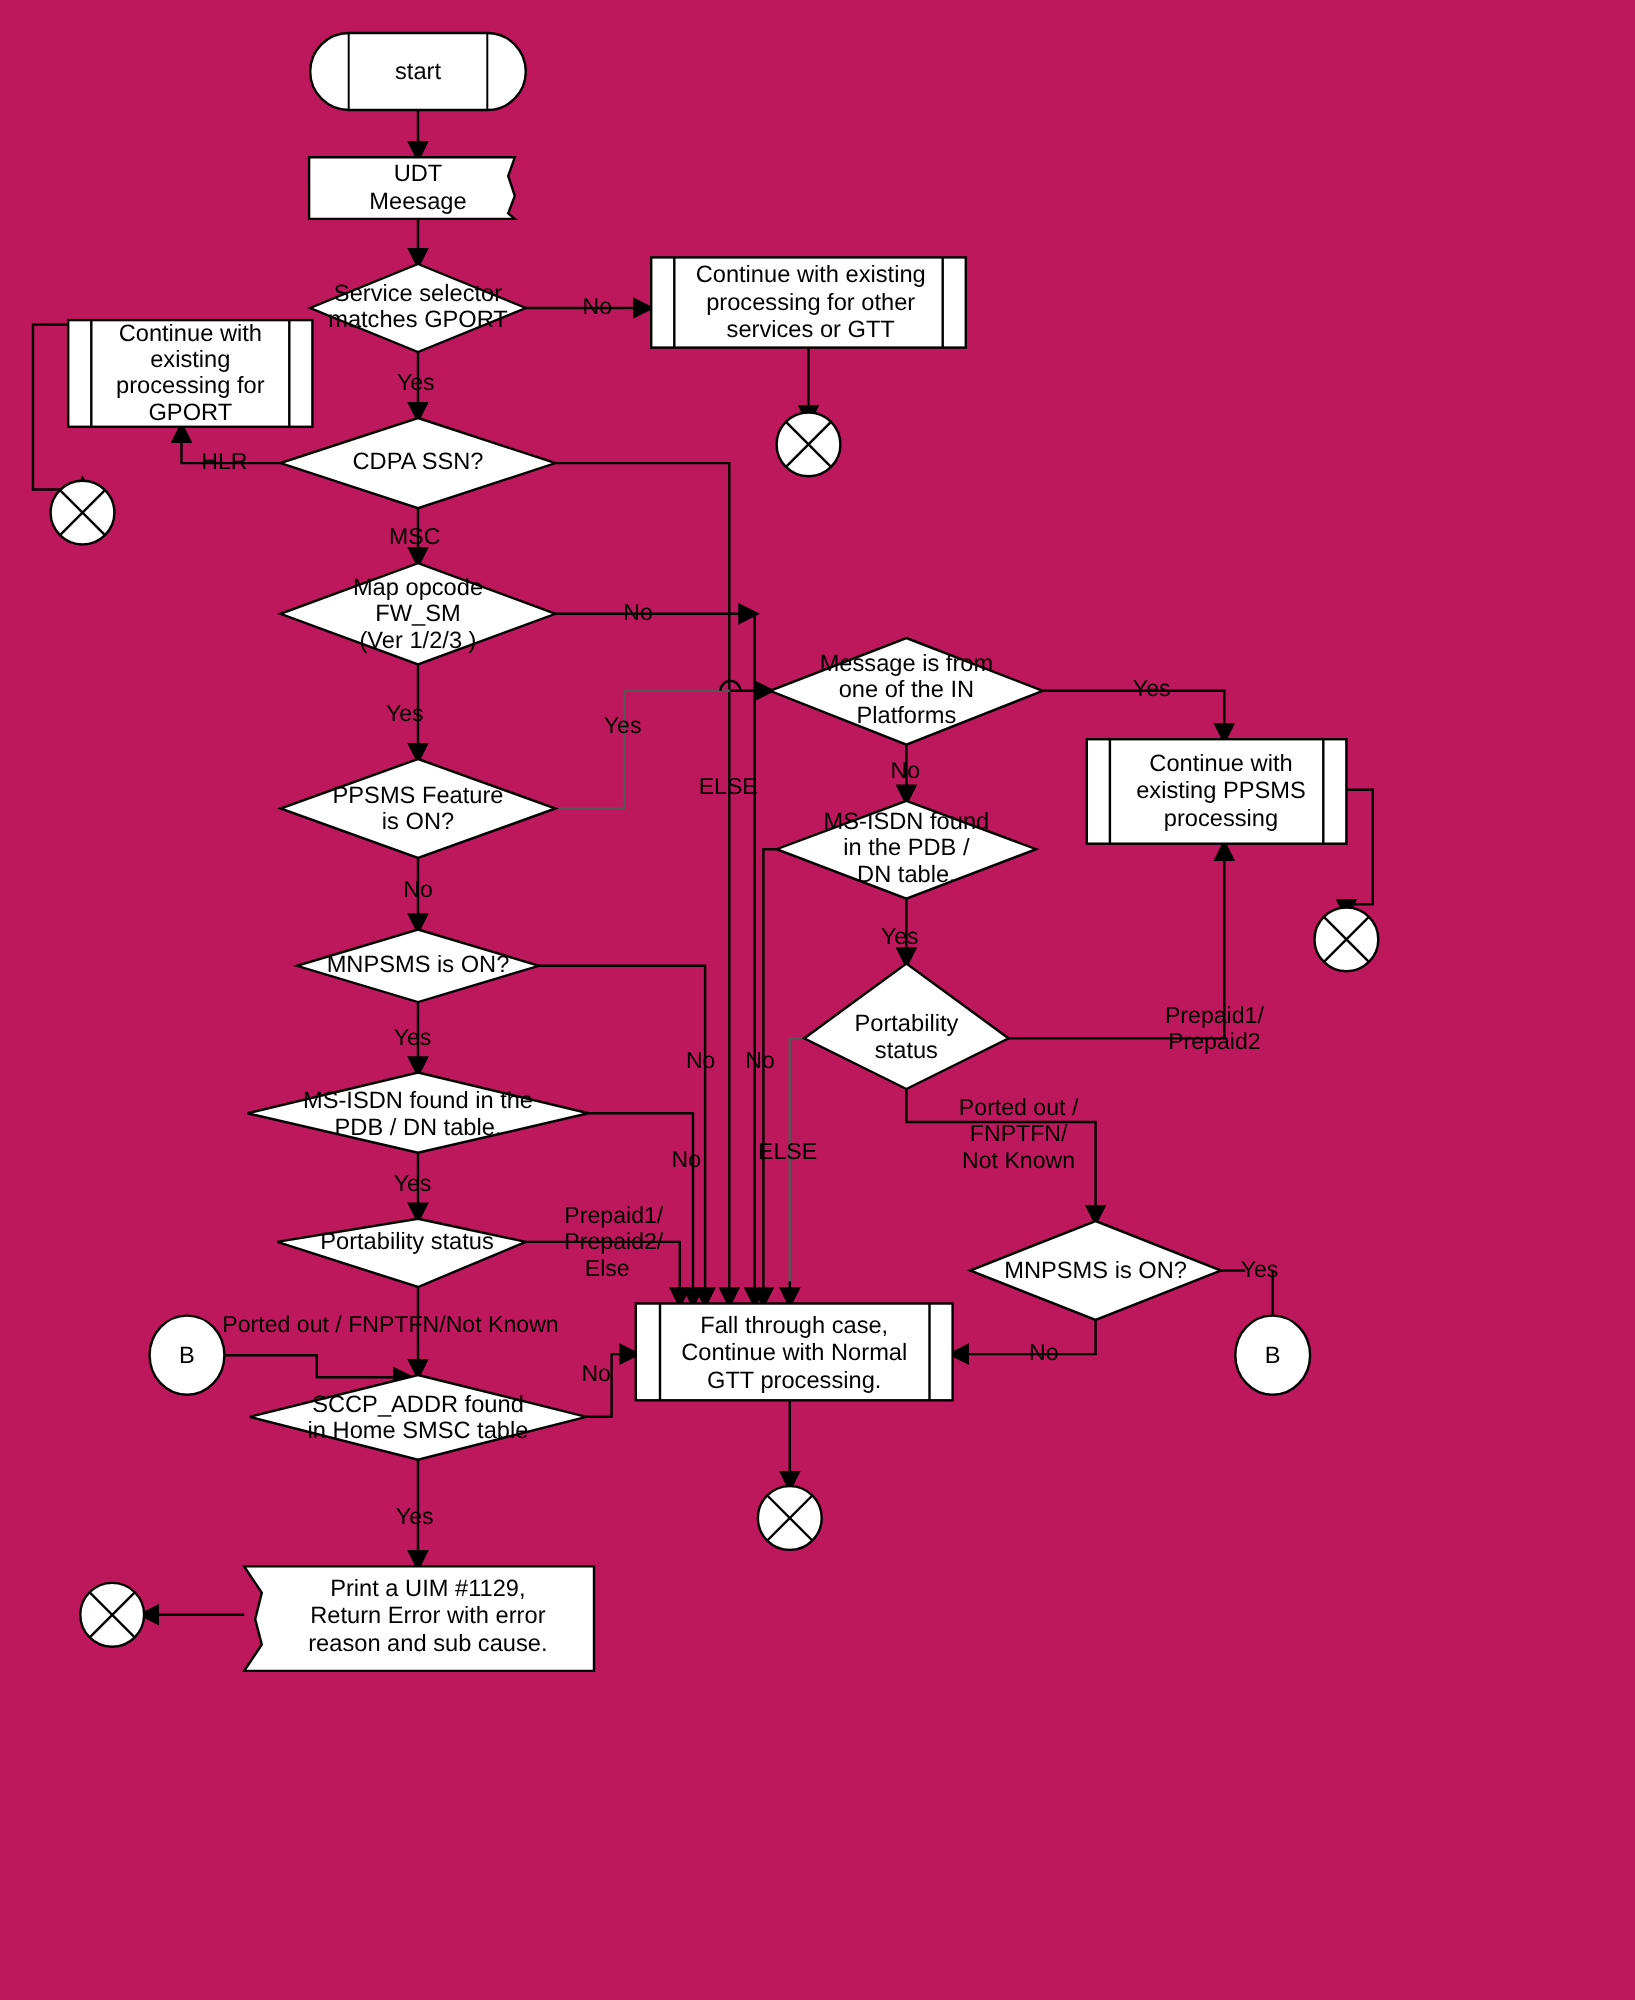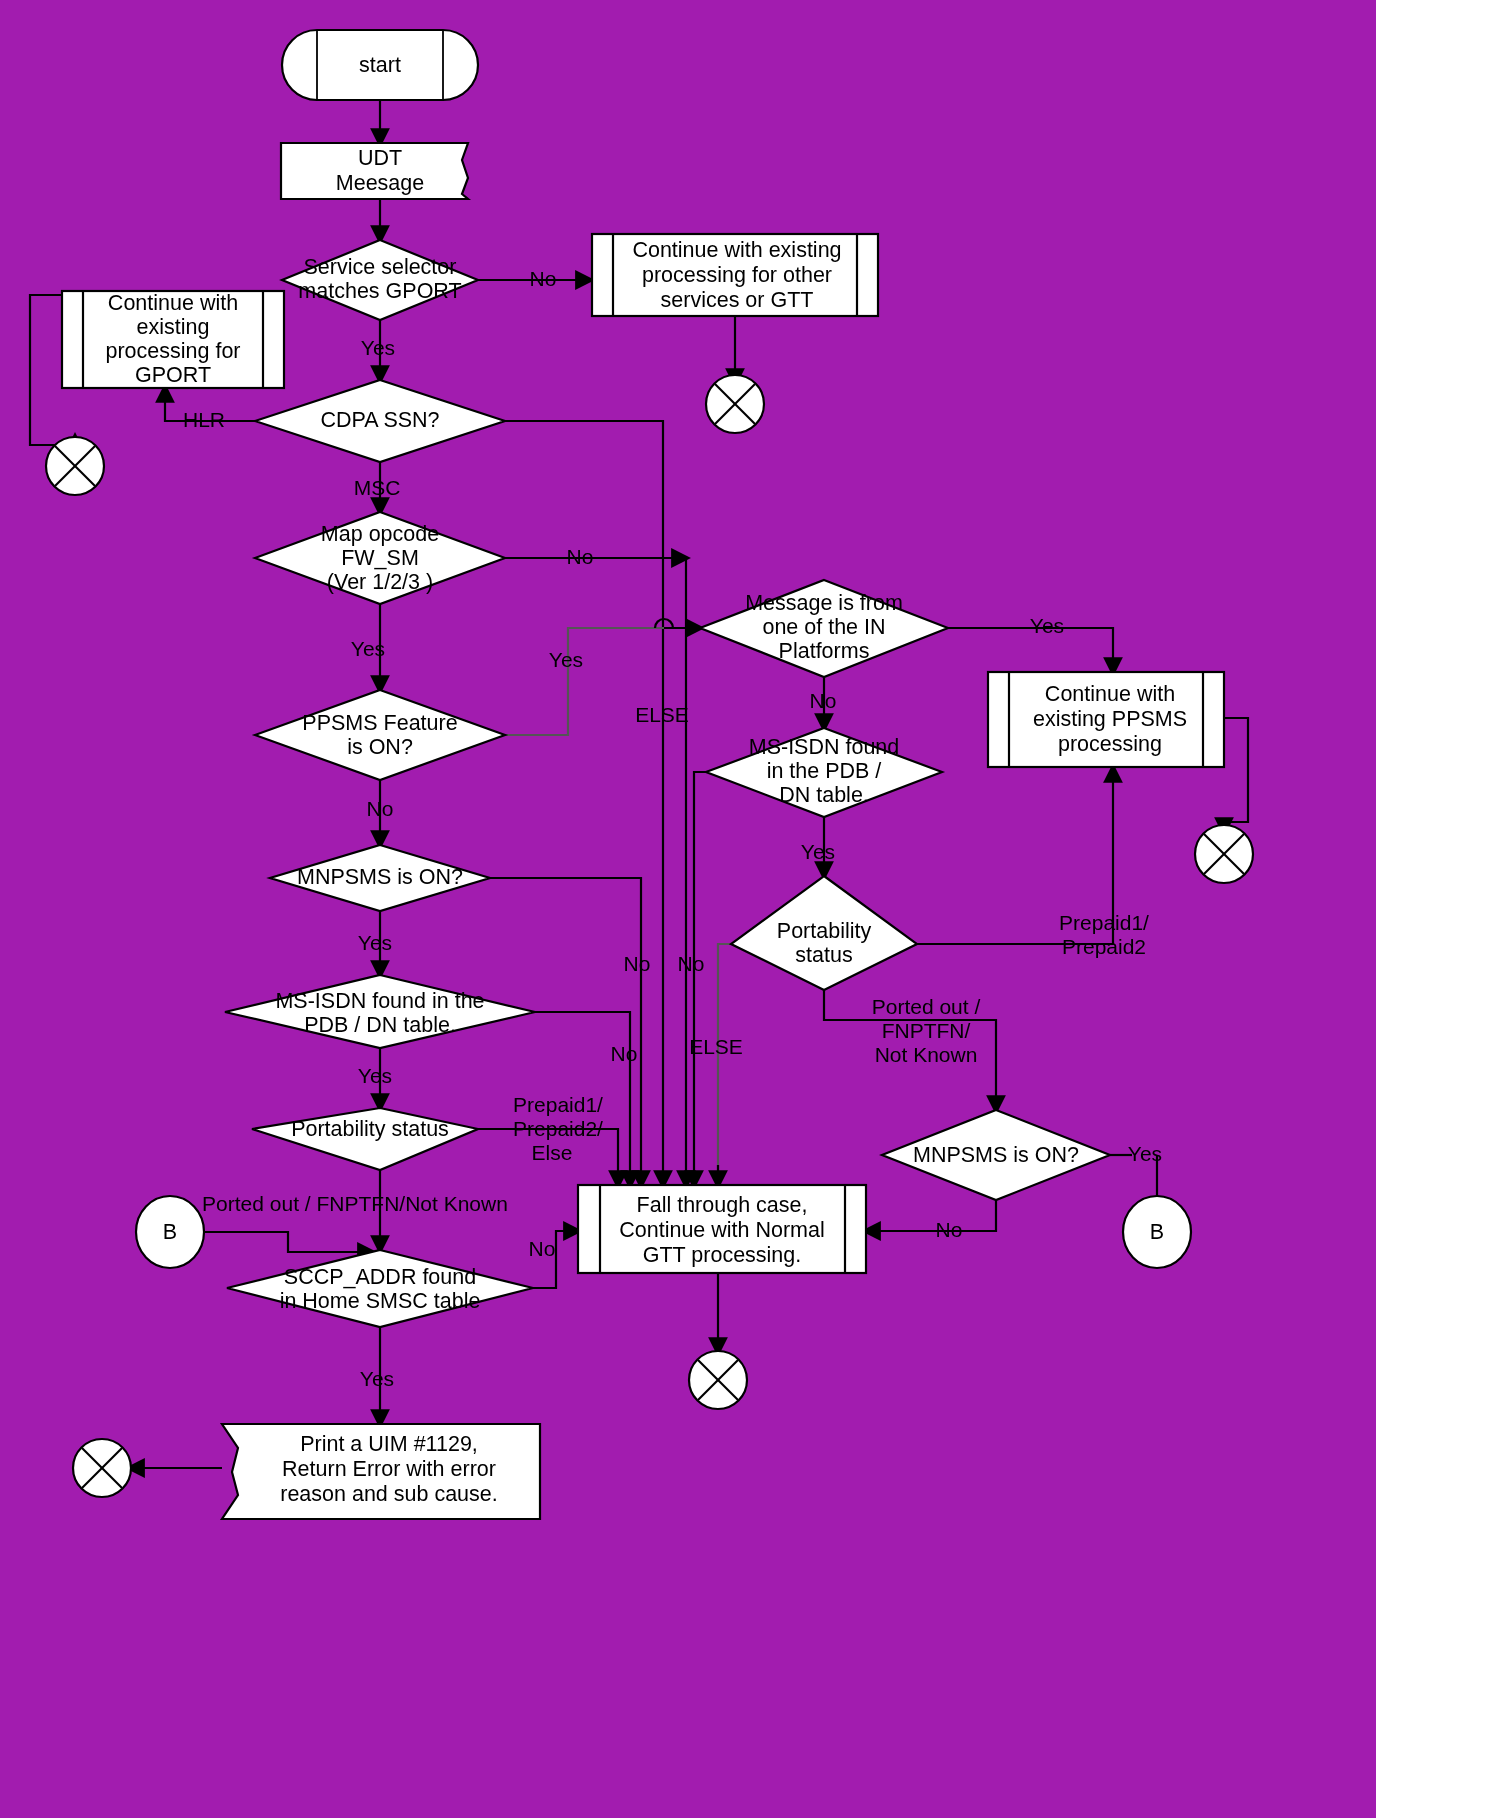--- a/index.html
+++ b/index.html
@@ -6,23 +6,23 @@
   html, body {
     margin: 0;
     padding: 0;
     background: #ffffff;
   }
   body {
     font-family: "Liberation Sans", sans-serif;
   }
   #canvas {
     position: relative;
-    width: 1376px;
+    width: 1486px;
     height: 1818px;
-    background: #a21caf;
+    background: #be185d;
     overflow: hidden;
   }
   svg#flow {
     position: absolute;
     top: 0;
     left: 0;
     width: 1486px;
     height: 1818px;
   }
   .shape-line {

